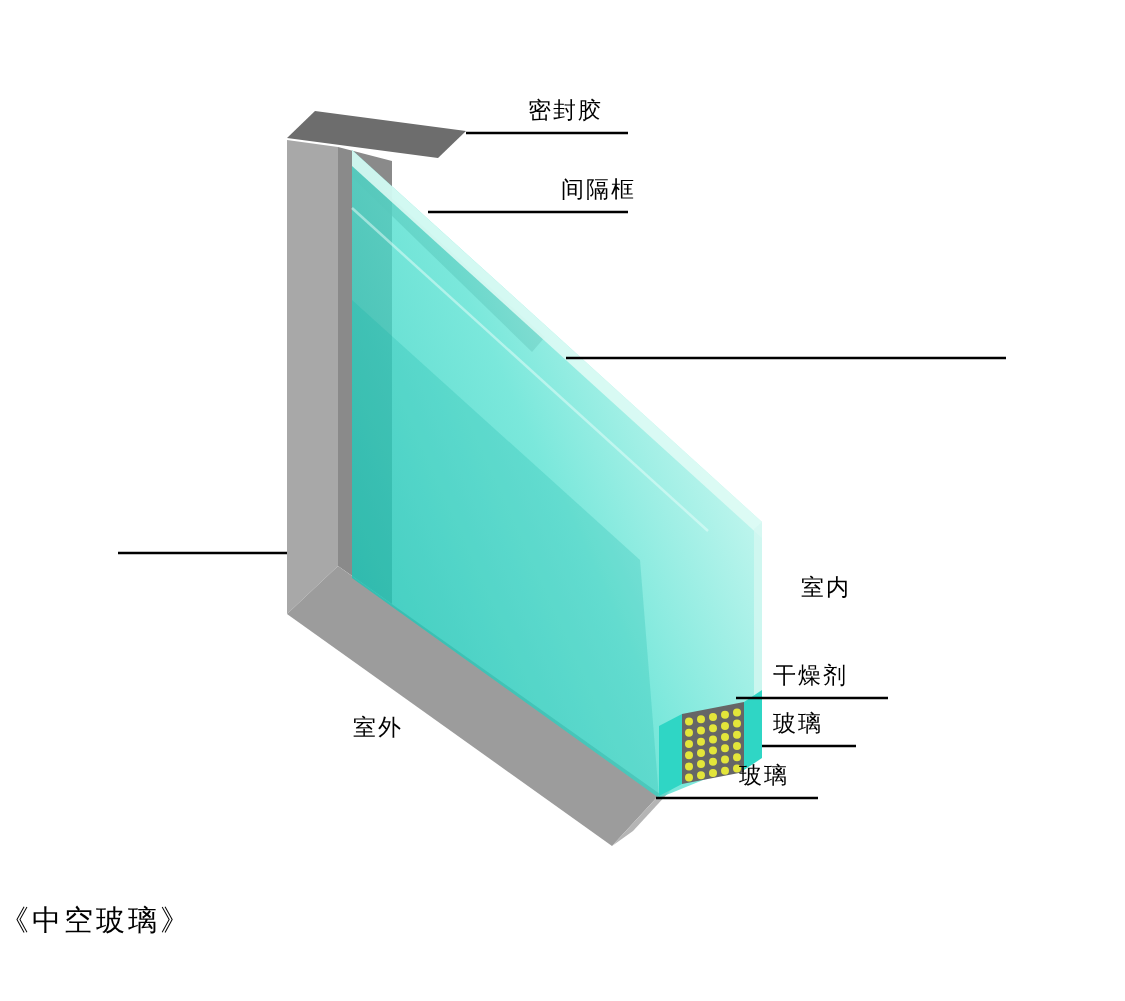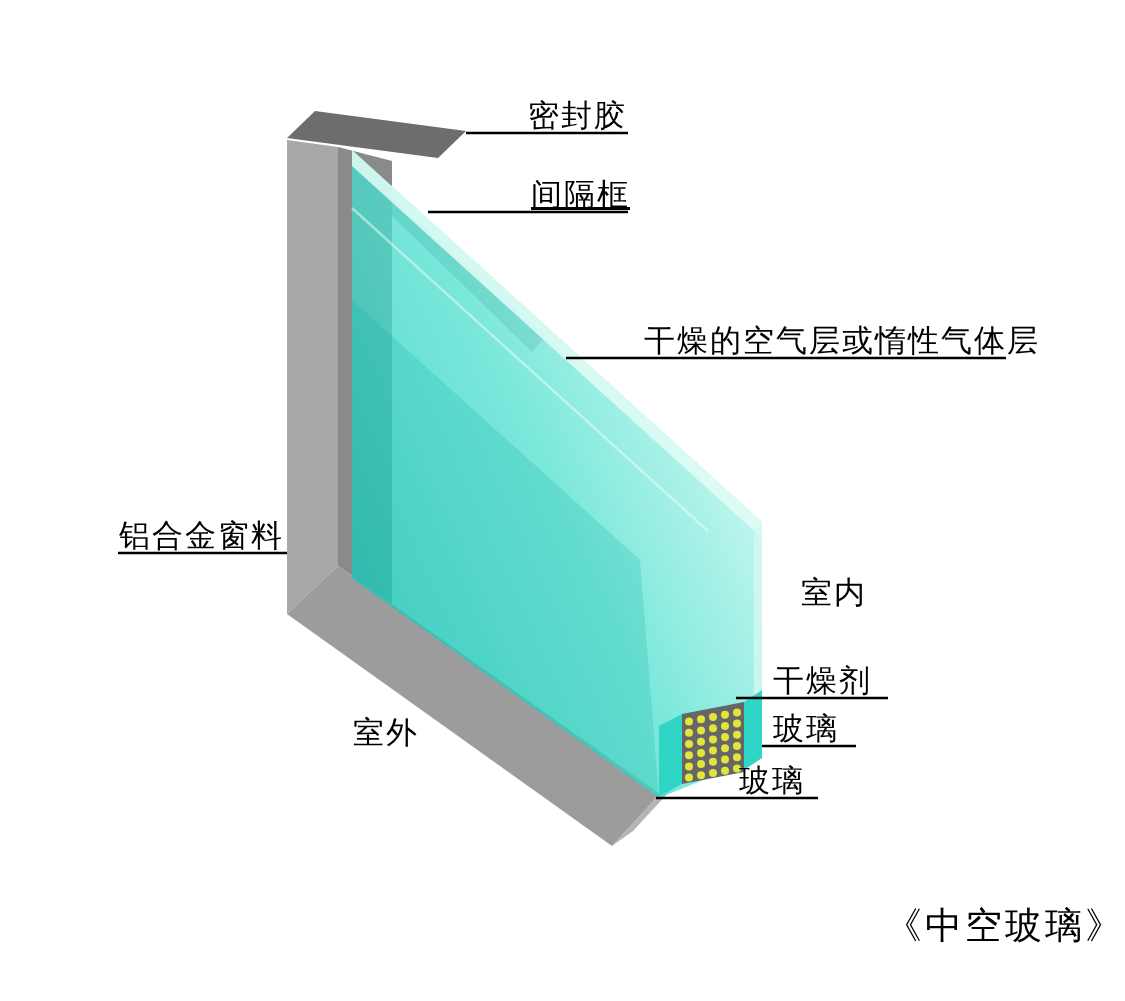--- a/index.html
+++ b/index.html
@@ -15,34 +15,34 @@
     overflow: hidden;
     font-family: "Liberation Serif", "DejaVu Serif", serif;
   }
   .stage svg.diagram {
     position: absolute;
     left: 0;
     top: 0;
   }
   .lbl {
     position: absolute;
-    font-size: 31px;
+    font-size: 23px;
     color: #000000;
     letter-spacing: 2px;
     white-space: nowrap;
     line-height: 1.2;
     font-family: "Liberation Serif", "DejaVu Serif", serif;
   }
   .title {
     position: absolute;
     left: 0;
     right: 0;
     top: 901px;
-    text-align: right;
-    font-size: 37px;
+    text-align: left;
+    font-size: 29px;
     letter-spacing: 3px;
     color: #000000;
     font-family: "Liberation Serif", "DejaVu Serif", serif;
   }
 </style>
 </head>
 <body>
 
 <div class="stage">
 
@@ -108,23 +108,21 @@
     <line x1="466" y1="133" x2="628" y2="133" stroke-width="2.4" stroke="#000000"></line>
     <line x1="428" y1="212" x2="628" y2="212" stroke-width="2.4" stroke="#000000"></line>
     <line x1="566" y1="358" x2="1006" y2="358" stroke-width="2.4" stroke="#000000"></line>
     <line x1="118" y1="553" x2="287" y2="553" stroke-width="2.4" stroke="#000000"></line>
     <line x1="736" y1="698" x2="888" y2="698" stroke-width="2.4" stroke="#000000"></line>
     <line x1="762" y1="746" x2="856" y2="746" stroke-width="2.4" stroke="#000000"></line>
     <line x1="656" y1="798" x2="818" y2="798" stroke-width="2.4" stroke="#000000"></line>
   </svg>
 
   <div class="lbl" style="left:528px; top:97px;">密封胶</div>
-  <div class="lbl" style="left:531px; top:176px;text-decoration:underline;">间隔框</div>
-  <div class="lbl" style="left:644px; top:322px;">干燥的空气层或惰性气体层</div>
-  <div class="lbl" style="left:119px; top:517px;">铝合金窗料</div>
+  <div class="lbl" style="left:561px; top:176px;">间隔框</div>
   <div class="lbl" style="left:801px; top:574px;text-align:right;">室内</div>
   <div class="lbl" style="left:773px; top:662px;text-align:center;">干燥剂</div>
   <div class="lbl" style="left:773px; top:710px;">玻璃</div>
   <div class="lbl" style="left:739px; top:762px;">玻璃</div>
   <div class="lbl" style="left:353px; top:714px;text-align:right;">室外</div>
 
   <div class="title">《中空玻璃》</div>
 </div>
 
 </body></html>

